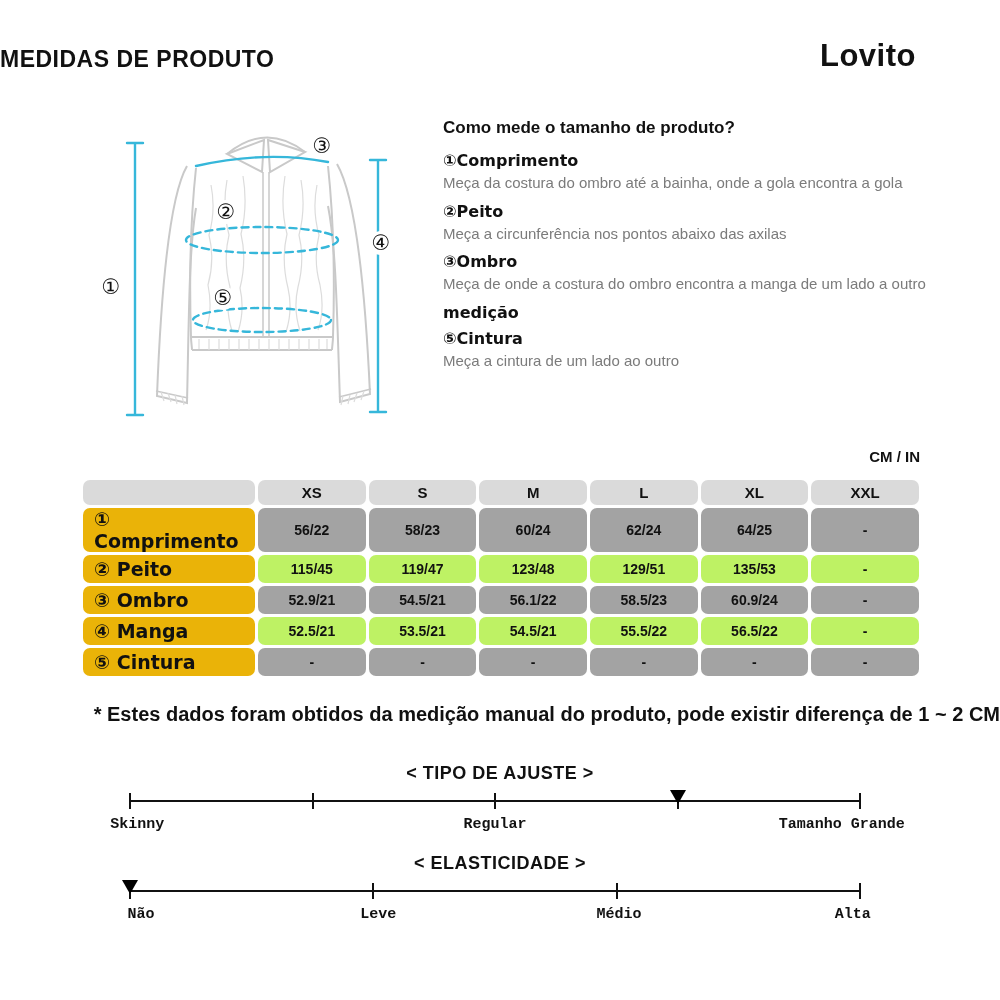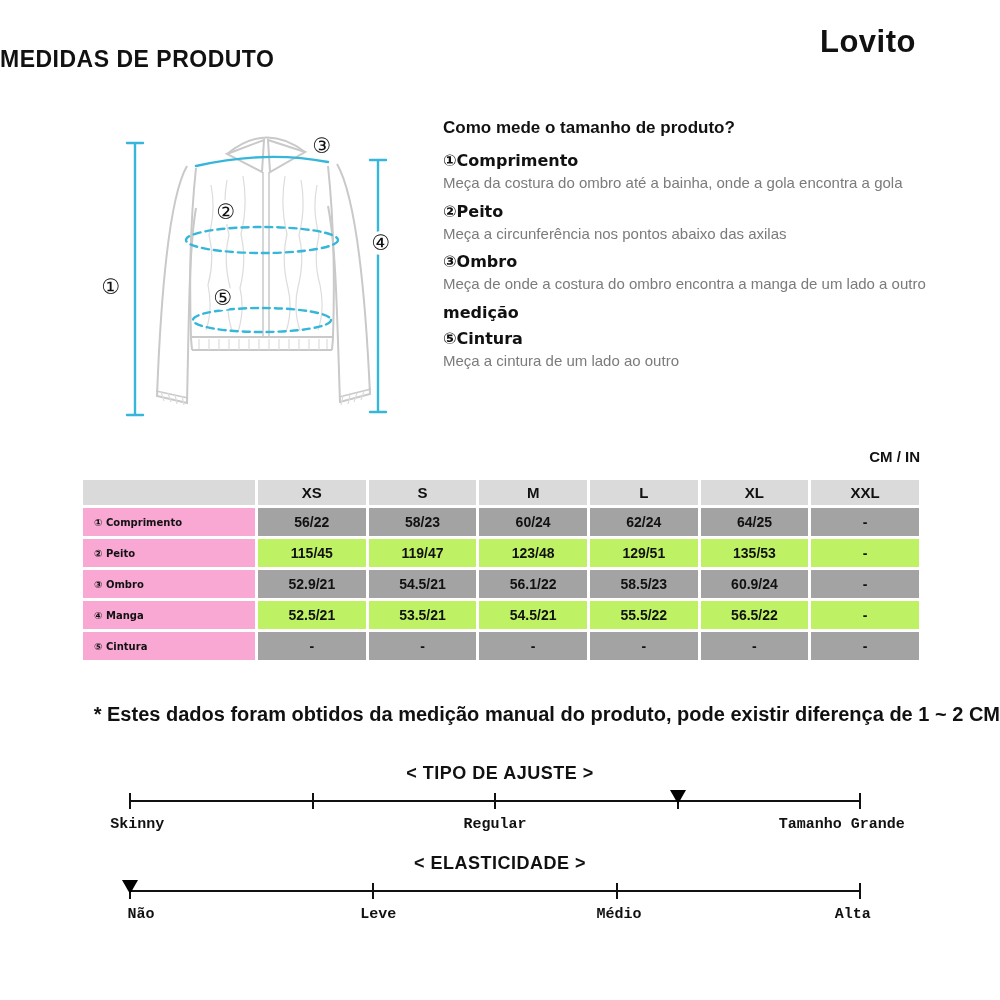--- a/index.html
+++ b/index.html
@@ -1,39 +1,39 @@
 <!DOCTYPE html>
 <html><head>
 <meta charset="utf-8">
 <style>
   * { margin:0; padding:0; box-sizing:border-box; }
   html,body { width:1000px; height:1000px; background:#ffffff; }
   body { position:relative; font-family:"Liberation Sans","DejaVu Sans",sans-serif; color:#111; overflow:hidden; }
 
   .title { position:absolute; top:46px; left:0; right:0; text-align:left;
            font-size:23px; font-weight:bold; letter-spacing:.5px; }
-  .brand { position:absolute; top:24px; right:84px; font-size:31px; font-weight:bold; letter-spacing:.5px; }
+  .brand { position:absolute; top:38px; right:84px; font-size:31px; font-weight:bold; letter-spacing:.5px; }
 
   .illus { position:absolute; left:75px; top:110px; width:365px; height:330px; }
   .badge { position:absolute; width:24px; height:24px; text-align:center; font-size:21px; line-height:24px;
            background:#fff; border-radius:50%; font-family:"DejaVu Sans",sans-serif; color:#111; }
 
   .guide { position:absolute; left:443px; top:118px; width:492px; }
   .guide-heading { font-size:17px; font-weight:bold; margin-bottom:13px; }
   .guide-item { margin-bottom:7px; }
   .guide-label { font-size:16px; font-weight:bold; margin-top:7px; font-family:"DejaVu Sans","Liberation Sans",sans-serif; }
   .guide-desc  { font-size:15px; color:#7b7b7b; line-height:1.5; margin-top:2px; }
 
   .unit { position:absolute; top:448px; right:80px; font-size:15px; font-weight:bold; }
 
   table { position:absolute; left:80px; top:477px; width:842px; border-collapse:separate; border-spacing:3px; table-layout:fixed; }
-  th,td { text-align:center; vertical-align:middle; }
+  th,td { text-align:center; vertical-align:middle;border-radius:7px; }
   th { background:#dadada; font-size:15px; height:25px; font-weight:bold; }
   td { height:28px; font-size:14px; font-weight:bold; }
-  td.rlabel { background:#f9a8d4; text-align:left; padding-left:11px; font-size:10px;
+  td.rlabel { background:#eab308; text-align:left; padding-left:11px; font-size:19px;
               font-family:"DejaVu Sans","Liberation Sans",sans-serif; }
   tr.odd  td.vcell { background:#a3a3a3; }
   tr.even td.vcell { background:#bef264; }
 
   .footnote { position:absolute; top:703px; left:16px; right:0; text-align:right; font-size:20px; font-weight:bold; }
 
   .scale-title { position:absolute; left:0; right:0; text-align:center; font-size:18px; font-weight:bold; letter-spacing:.5px; }
   #fit-title { top:763px; }
   #ela-title { top:853px; }
 

